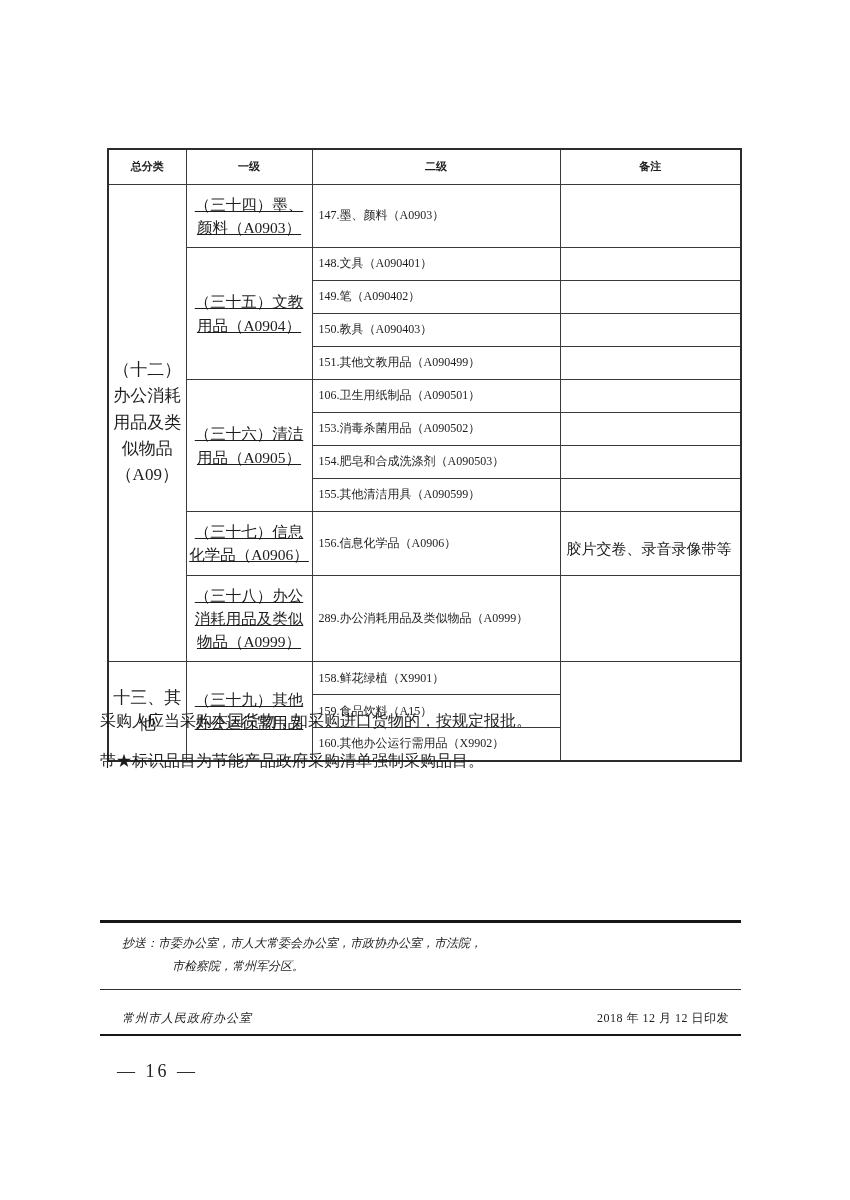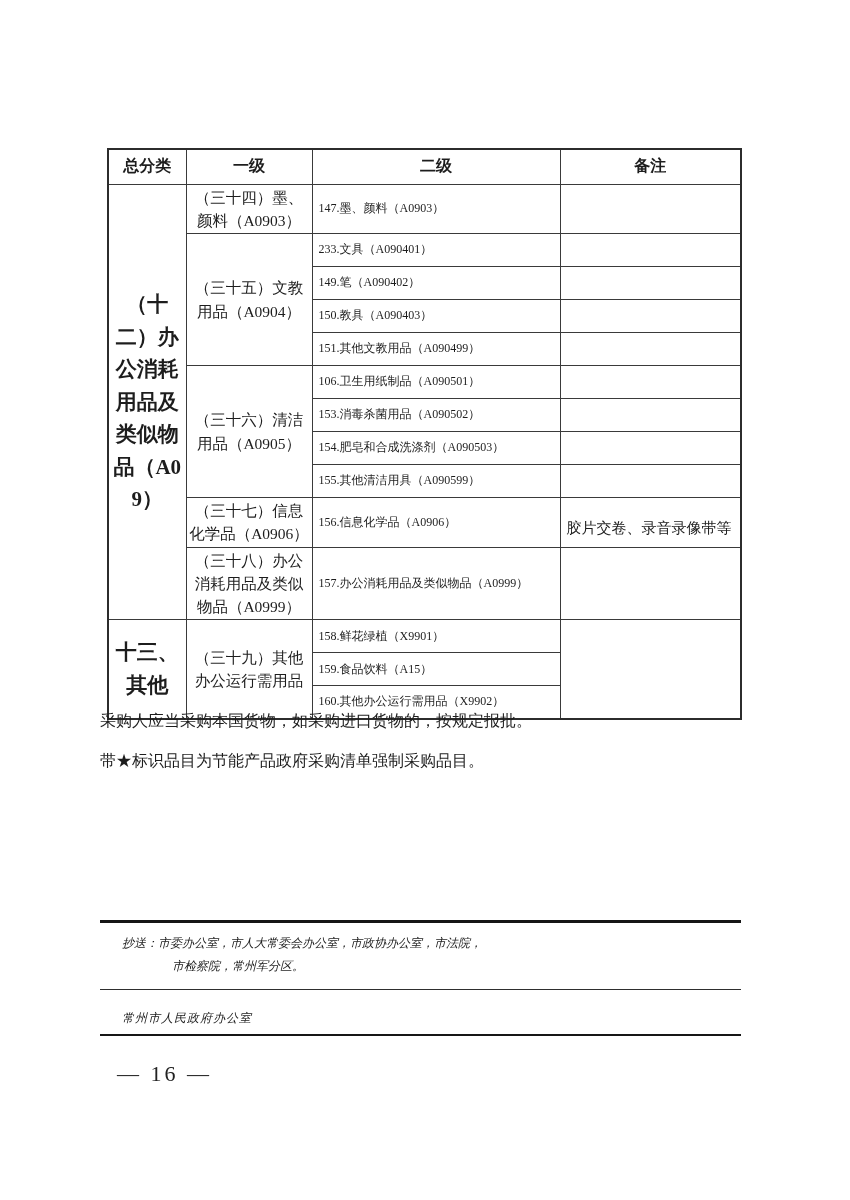--- a/index.html
+++ b/index.html
@@ -16,32 +16,33 @@
     position:absolute;left:107px;top:148px;
     border-collapse:collapse;table-layout:fixed;
     border:2px solid #2c2c2c;
   }
   .doc-table th,.doc-table td{
     border:1px solid #3a3a3a;
     vertical-align:middle;
     overflow:hidden;
   }
   .doc-table th{
-    font-size:16px;font-weight:bold;text-align:center;
+    font-size:11px;font-weight:bold;text-align:center;
     padding:0 2px;
   }
   td.cat{
-    font-size:21px;font-weight:bold;text-align:center;
+    font-size:17px;font-weight:normal;text-align:center;
     padding:1px;line-height:1.55;
     word-break:break-all;
   }
   td.lv1{
     font-size:15.5px;text-align:center;
-    padding:1px 2px;line-height:1.5;
+    padding:8px 2px;line-height:1.5;
     word-break:break-all;
+    text-decoration:underline;
   }
   td.lv2{
     font-size:12px;text-align:left;
     padding:2px 4px 2px 6px;line-height:1.45;
   }
   td.rem{
     font-size:15px;text-align:left;
     padding:14px 2px 2px 6px;line-height:1.4;
   }
   tr.hdr{height:35px;}
@@ -71,21 +72,21 @@
     display:flex;justify-content:space-between;align-items:center;
     padding:20px 12px 7px 22px;
     border-bottom:2.5px solid #161616;
   }
   .issuer{font-style:italic;letter-spacing:1px;}
   .print-date{font-style:normal;letter-spacing:0.5px;}
 
   
   .pageno{
     position:absolute;left:117px;top:1061px;
-    font-size:22px;letter-spacing:3px;color:#222;
+    font-size:18px;letter-spacing:3px;color:#222;
   }
 </style>
 </head>
 <body>
 
 <div class="page">
 
   <table class="doc-table">
     <colgroup>
       <col style="width:78px">
@@ -103,21 +104,21 @@
     </thead>
     <tbody>
       <tr class="h44">
         <td class="cat" rowspan="11">（十二）办公消耗用品及类似物品（A09）</td>
         <td class="lv1">（三十四）墨、颜料（A0903）</td>
         <td class="lv2">147.墨、颜料（A0903）</td>
         <td class="rem"></td>
       </tr>
       <tr class="h33">
         <td class="lv1" rowspan="4">（三十五）文教用品（A0904）</td>
-        <td class="lv2">233.文具（A090401）</td>
+        <td class="lv2">148.文具（A090401）</td>
         <td class="rem"></td>
       </tr>
       <tr class="h33">
         <td class="lv2">149.笔（A090402）</td>
         <td class="rem"></td>
       </tr>
       <tr class="h33">
         <td class="lv2">150.教具（A090403）</td>
         <td class="rem"></td>
       </tr>
@@ -142,21 +143,21 @@
         <td class="lv2">155.其他清洁用具（A090599）</td>
         <td class="rem"></td>
       </tr>
       <tr class="h43">
         <td class="lv1">（三十七）信息化学品（A0906）</td>
         <td class="lv2">156.信息化学品（A0906）</td>
         <td class="rem">胶片交卷、录音录像带等</td>
       </tr>
       <tr class="h63">
         <td class="lv1">（三十八）办公消耗用品及类似物品（A0999）</td>
-        <td class="lv2">157.办公消耗用品及类似物品（A0999）</td>
+        <td class="lv2">289.办公消耗用品及类似物品（A0999）</td>
         <td class="rem"></td>
       </tr>
       <tr class="h33">
         <td class="cat" rowspan="3">十三、其他</td>
         <td class="lv1" rowspan="3">（三十九）其他办公运行需用品</td>
         <td class="lv2">158.鲜花绿植（X9901）</td>
         <td class="rem" rowspan="3"></td>
       </tr>
       <tr class="h33">
         <td class="lv2">159.食品饮料（A15）</td>
@@ -172,18 +173,19 @@
     <div class="note-line2">带★标识品目为节能产品政府采购清单强制采购品目。</div>
   </div>
 
   <div class="footer">
     <div class="cc">
       <div class="cc-line1"><span>抄送：</span><span>市委办公室，市人大常委会办公室，市政协办公室，市法院，</span></div>
       <div class="cc-line2">市检察院，常州军分区。</div>
     </div>
     <div class="issuer-row">
       <span class="issuer">常州市人民政府办公室</span>
+      <span class="print-date">2018 年 12 月 12 日印发</span>
     </div>
   </div>
 
   <div class="pageno">— 16 —</div>
 
 </div>
 
 </body></html>

